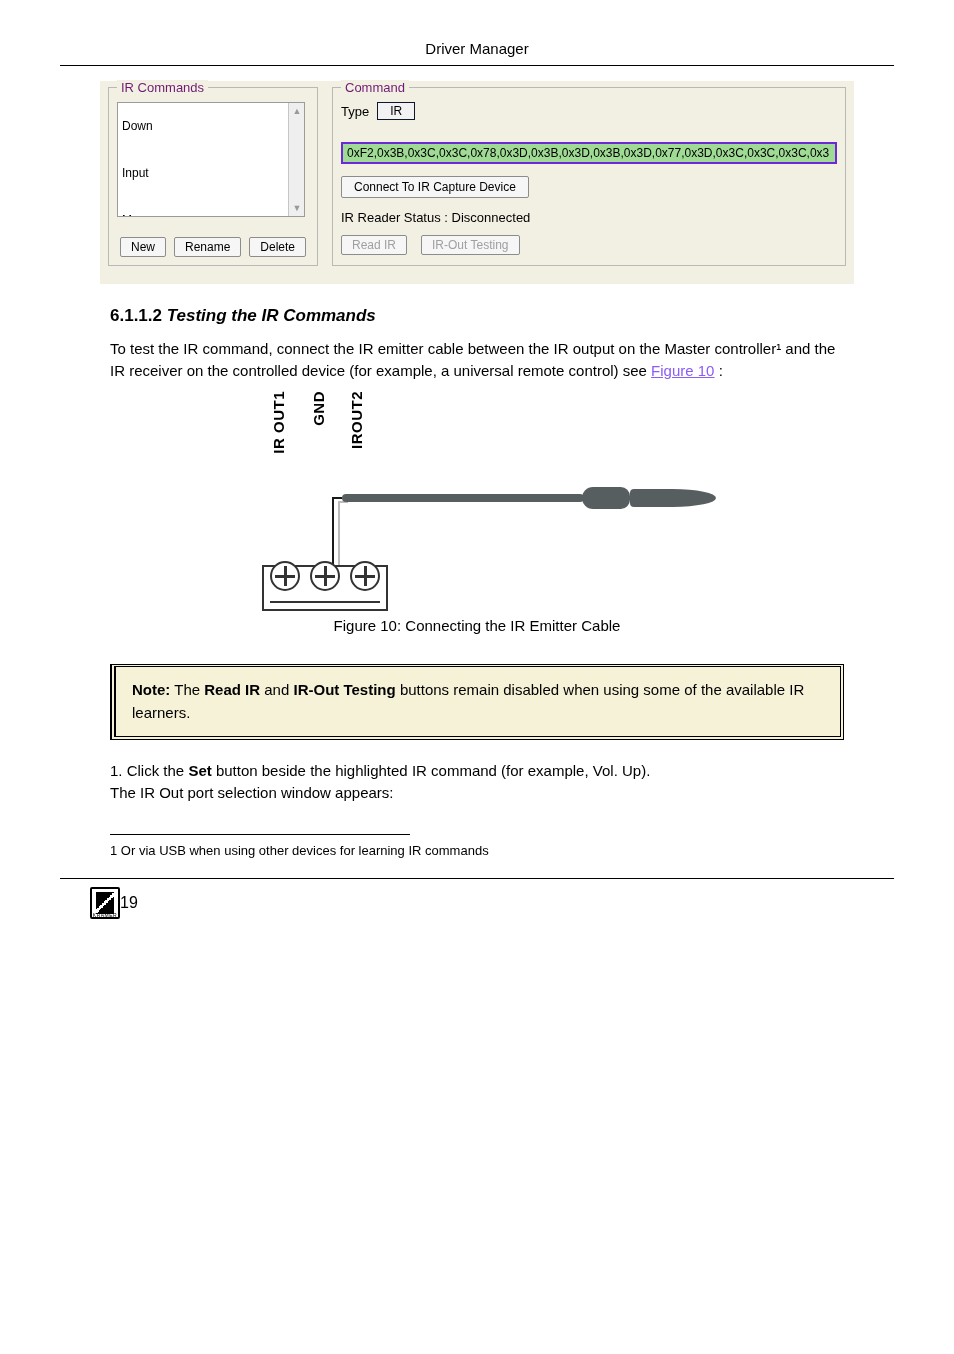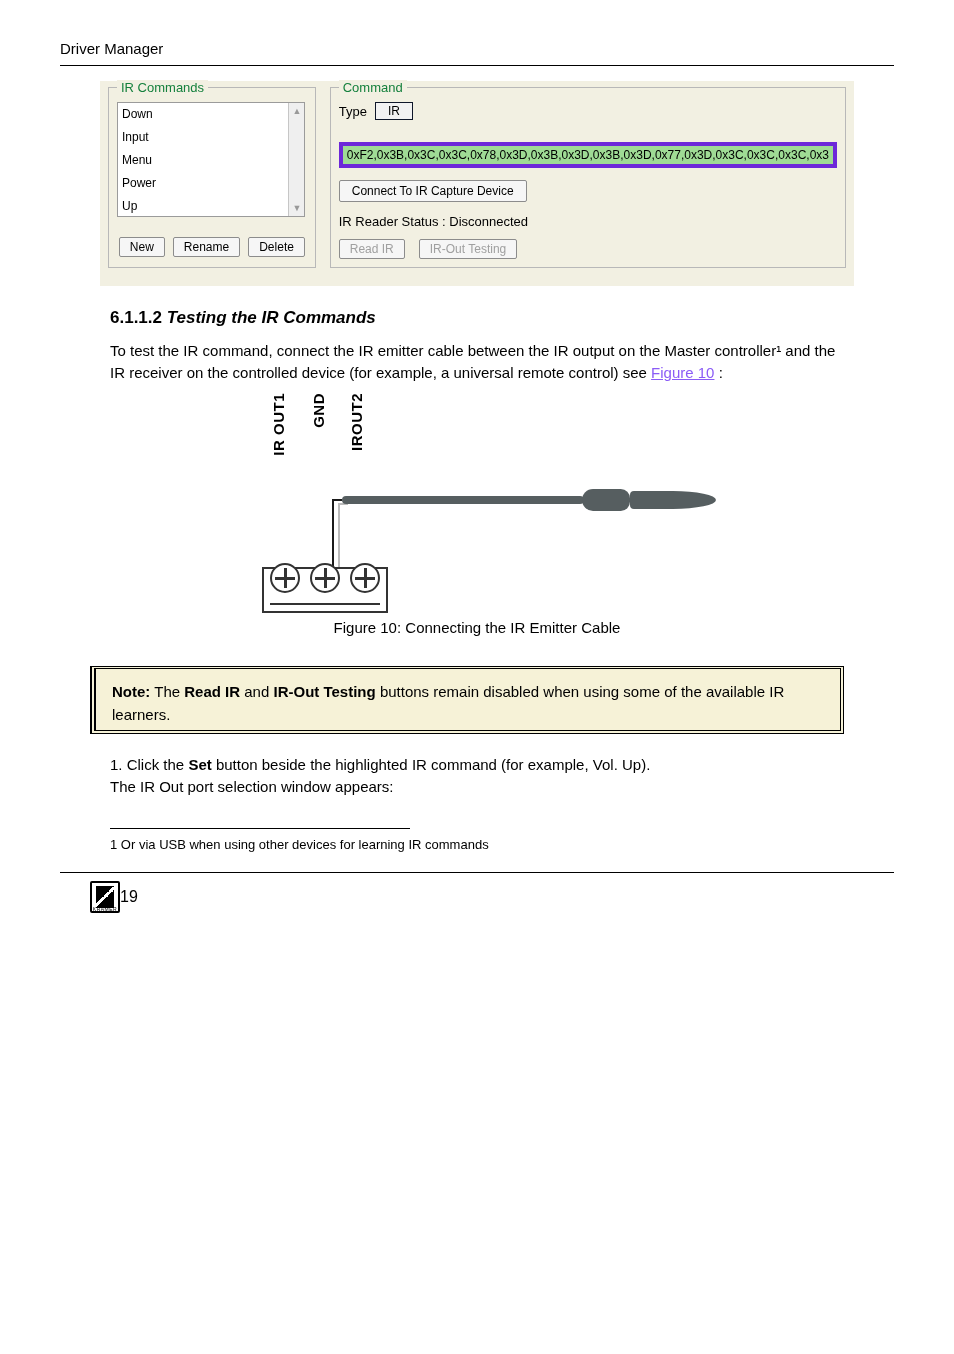--- a/index.html
+++ b/index.html
@@ -24,29 +24,29 @@
   }
   .groupbox {
     border: 1px solid #b8b8b8; background: #f2f0e2;
     position: relative; padding: 14px 8px 8px 8px;
   }
   .gb-ir { width: 210px; }
   .gb-cmd { flex: 1; }
   .gb-legend {
     position: absolute; top: -8px; left: 8px;
     background: #f2f0e2; padding: 0 4px;
-    color: #15803d; font-size: 13px;
+    color: #701a75; font-size: 13px;
   }
   .listbox {
     background: #fff; border: 1px solid #9b9b9b;
     height: 115px; width: 188px; position: relative;
     font-family: Tahoma, sans-serif; font-size: 12px;
     overflow: hidden;
   }
-  .listbox .item { padding: 4px 4px; line-height: 15px; }
+  .listbox .item { padding: 16px 4px; line-height: 15px; }
   .listbox .item.sel { background: #1e5ea8; color: #fde047; }
   .listbox .vscroll {
     position: absolute; right: 0; top: 0; bottom: 0; width: 16px;
     background: #efefef; border-left: 1px solid #c6c6c6;
   }
   .listbox .vscroll .arrow {
     position: absolute; left: 2px; width: 12px; height: 12px;
     color: #999; font-size: 9px; text-align: center; line-height: 12px;
   }
   .listbox .vscroll .arrow.up { top: 2px; }
@@ -54,21 +54,21 @@
   .btnrow { display: flex; gap: 8px; justify-content: center; margin-top: 20px; align-items: flex-end; }
   .winbtn {
     background: #f6f6f6; border: 1px solid #8c8c8c; border-radius: 2px;
     font-size: 12px; padding: 2px 10px; font-family: Tahoma, sans-serif;
   }
   .winbtn.disabled { color: #a0a0a0; }
   .typerow { display: flex; align-items: center; gap: 8px; margin-bottom: 22px; }
   .typelbl { font-size: 13px; }
   .irbox { border: 1px solid #0f172a; background: #f2f2f2; padding: 1px 12px; font-size: 12px; }
   .hexfield {
-    width: 100%; background: #9fdb95; border: 4px solid #6d28d9;
+    width: 100%; background: #9fdb95; border: 2px solid #6d28d9;
     font-family: Tahoma, sans-serif; font-size: 12px; padding: 2px 4px;
     white-space: nowrap; overflow: hidden;
   }
   .connbtn {
     display: inline-block; margin-top: 12px;
     background: #f6f6f6; border: 1px solid #8c8c8c; border-radius: 2px;
     font-size: 12px; padding: 3px 12px; font-family: Tahoma, sans-serif;
   }
   .statline { font-size: 13px; margin: 12px 0 10px 0; }
   .btnrow2 { display: flex; gap: 14px; }
@@ -110,40 +110,40 @@
   .terminal .screw { width: 30px; height: 30px; border: 2.5px solid #333; border-radius: 50%;
     background: #fff; position: relative; }
   .terminal .screw::before, .terminal .screw::after {
     content: ""; position: absolute; background: #333; }
   .terminal .screw::before { left: 12px; top: 3px; width: 2.5px; height: 20px; }
   .terminal .screw::after  { top: 12px; left: 3px; height: 2.5px; width: 20px; }
   .terminal .baseline { position: absolute; left: 6px; right: 6px; bottom: 6px; height: 2px; background: #333; }
 
   
   .notebox {
-    margin: 30px 50px 20px 30px;
+    margin: 30px 50px 20px 50px;
     border: 4px double #000; border-left-width: 6px; border-top-width: 3px;
-    padding: 12px 16px 4px 16px;
+    padding: 12px 16px 12px 16px;
     background: #f6f2d7;
     font-size: 15px; line-height: 1.5;
   }
   .notebox .noteh { font-weight: bold; display: inline; }
 
   
   .fnrule { width: 300px; border: none; border-top: 1px solid #000; margin: 30px 0 8px 50px; }
   .footnote { margin: 0 50px 10px 50px; font-size: 13px; }
   .footer { display: flex; justify-content: flex-start; align-items: center;
             padding: 0 30px 10px 30px; }
   .logo { width: 30px; height: 32px; border: 2px solid #000; position: relative;
           border-radius: 2px; }
   .logo::before { content: ""; position: absolute; left: 4px; top: 3px; width: 18px; height: 22px;
     background: linear-gradient(135deg, #000 0 45%, transparent 45% 55%, #000 55% 100%); }
   .logo .sub { position: absolute; bottom: -1px; left: 0; right: 0; text-align: center;
     font-size: 5px; letter-spacing: .5px; }
-  .header-right { text-align: left; margin-bottom: 8px; font-size: 15px; }
+  .header-right { text-align: center; margin-bottom: 8px; font-size: 15px; }
 </style>
 </head>
 <body>
 
 <div class="page">
   <div class="header-right">Driver Manager</div>
   <hr class="rule">
 
   <div class="fig1">
 

